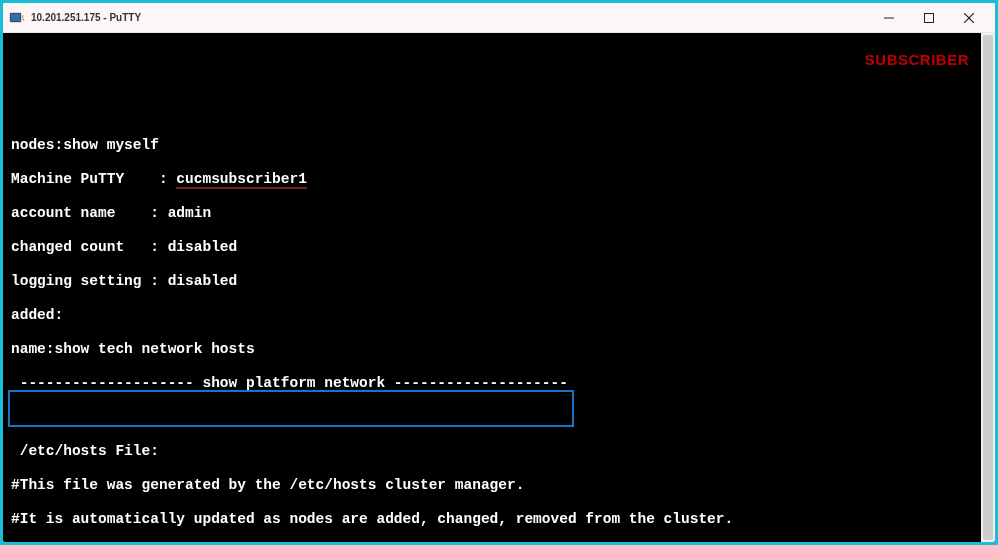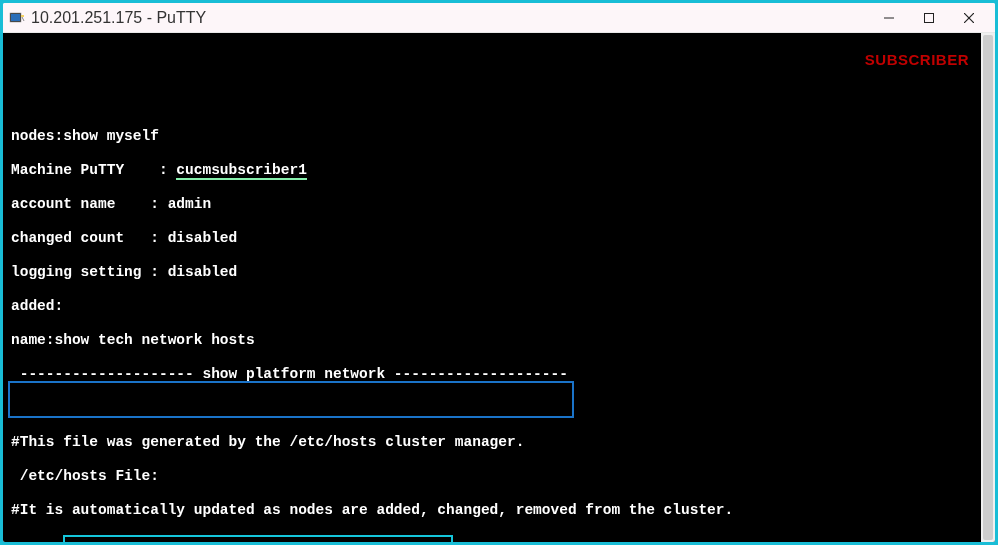--- a/index.html
+++ b/index.html
@@ -31,43 +31,44 @@
     .app-icon {
       width: 16px;
       height: 16px;
       margin-right: 6px;
       display: flex;
       align-items: center;
       justify-content: center;
     }
     .app-icon svg { width: 16px; height: 16px; }
     .title-text {
-      font-size: 16px;
+      font-size: 10px;
       color: #333;
       flex: 1;
+      font-weight: bold;
     }
     .win-controls {
       display: flex;
       gap: 0;
     }
     .win-btn {
       width: 40px;
       height: 28px;
       display: flex;
       align-items: center;
       justify-content: center;
       color: #222;
       font-size: 12px;
       font-family: "Segoe UI Symbol", sans-serif;
     }
     .terminal {
       flex: 1;
       background: #000;
       position: relative;
-      padding: 10px 8px 4px 8px;
+      padding: 19px 8px 4px 8px;
       font-family: "Courier New", monospace;
       font-size: 14.5px;
       line-height: 17px;
       color: #fff;
       font-weight: bold;
       white-space: pre;
       overflow: hidden;
     }
     .terminal .line { display: block; min-height: 17px; }
     .sub-label {
@@ -90,21 +91,21 @@
     }
     .scrollbar-thumb {
       position: absolute;
       left: 2px;
       right: 2px;
       top: 2px;
       bottom: 2px;
       background: #cdcdcd;
       border-radius: 2px;
     }
-    .underline-cyan { border-bottom: 2px solid #86efac; padding-bottom: 0px; }
+    .underline-cyan { border-bottom: 2px solid #7f1d1d; padding-bottom: 0px; }
     .box-blue {
       position: absolute;
       border: 2px solid #1a73c9;
       pointer-events: none;
     }
     .box-cyan {
       position: absolute;
       border: 2px solid #14c6db;
       pointer-events: none;
     }
@@ -150,22 +151,22 @@
     <div class="content">
 <span class="line">nodes:show myself</span>
 <span class="line"><span>Machine PuTTY    : </span><span class="underline-cyan">cucmsubscriber1</span></span>
 <span class="line">account name    : admin</span>
 <span class="line">changed count   : disabled</span>
 <span class="line">logging setting : disabled</span>
 <span class="line">added:</span>
 <span class="line">name:show tech network hosts</span>
 <span class="line"> -------------------- show platform network --------------------</span>
 <span class="line"></span>
+<span class="line"> /etc/hosts File:</span>
 <span class="line">#This file was generated by the /etc/hosts cluster manager.</span>
-<span class="line"> /etc/hosts File:</span>
 <span class="line">#It is automatically updated as nodes are added, changed, removed from the cluster.</span>
 
 
 
 
 
 
 
 
 

